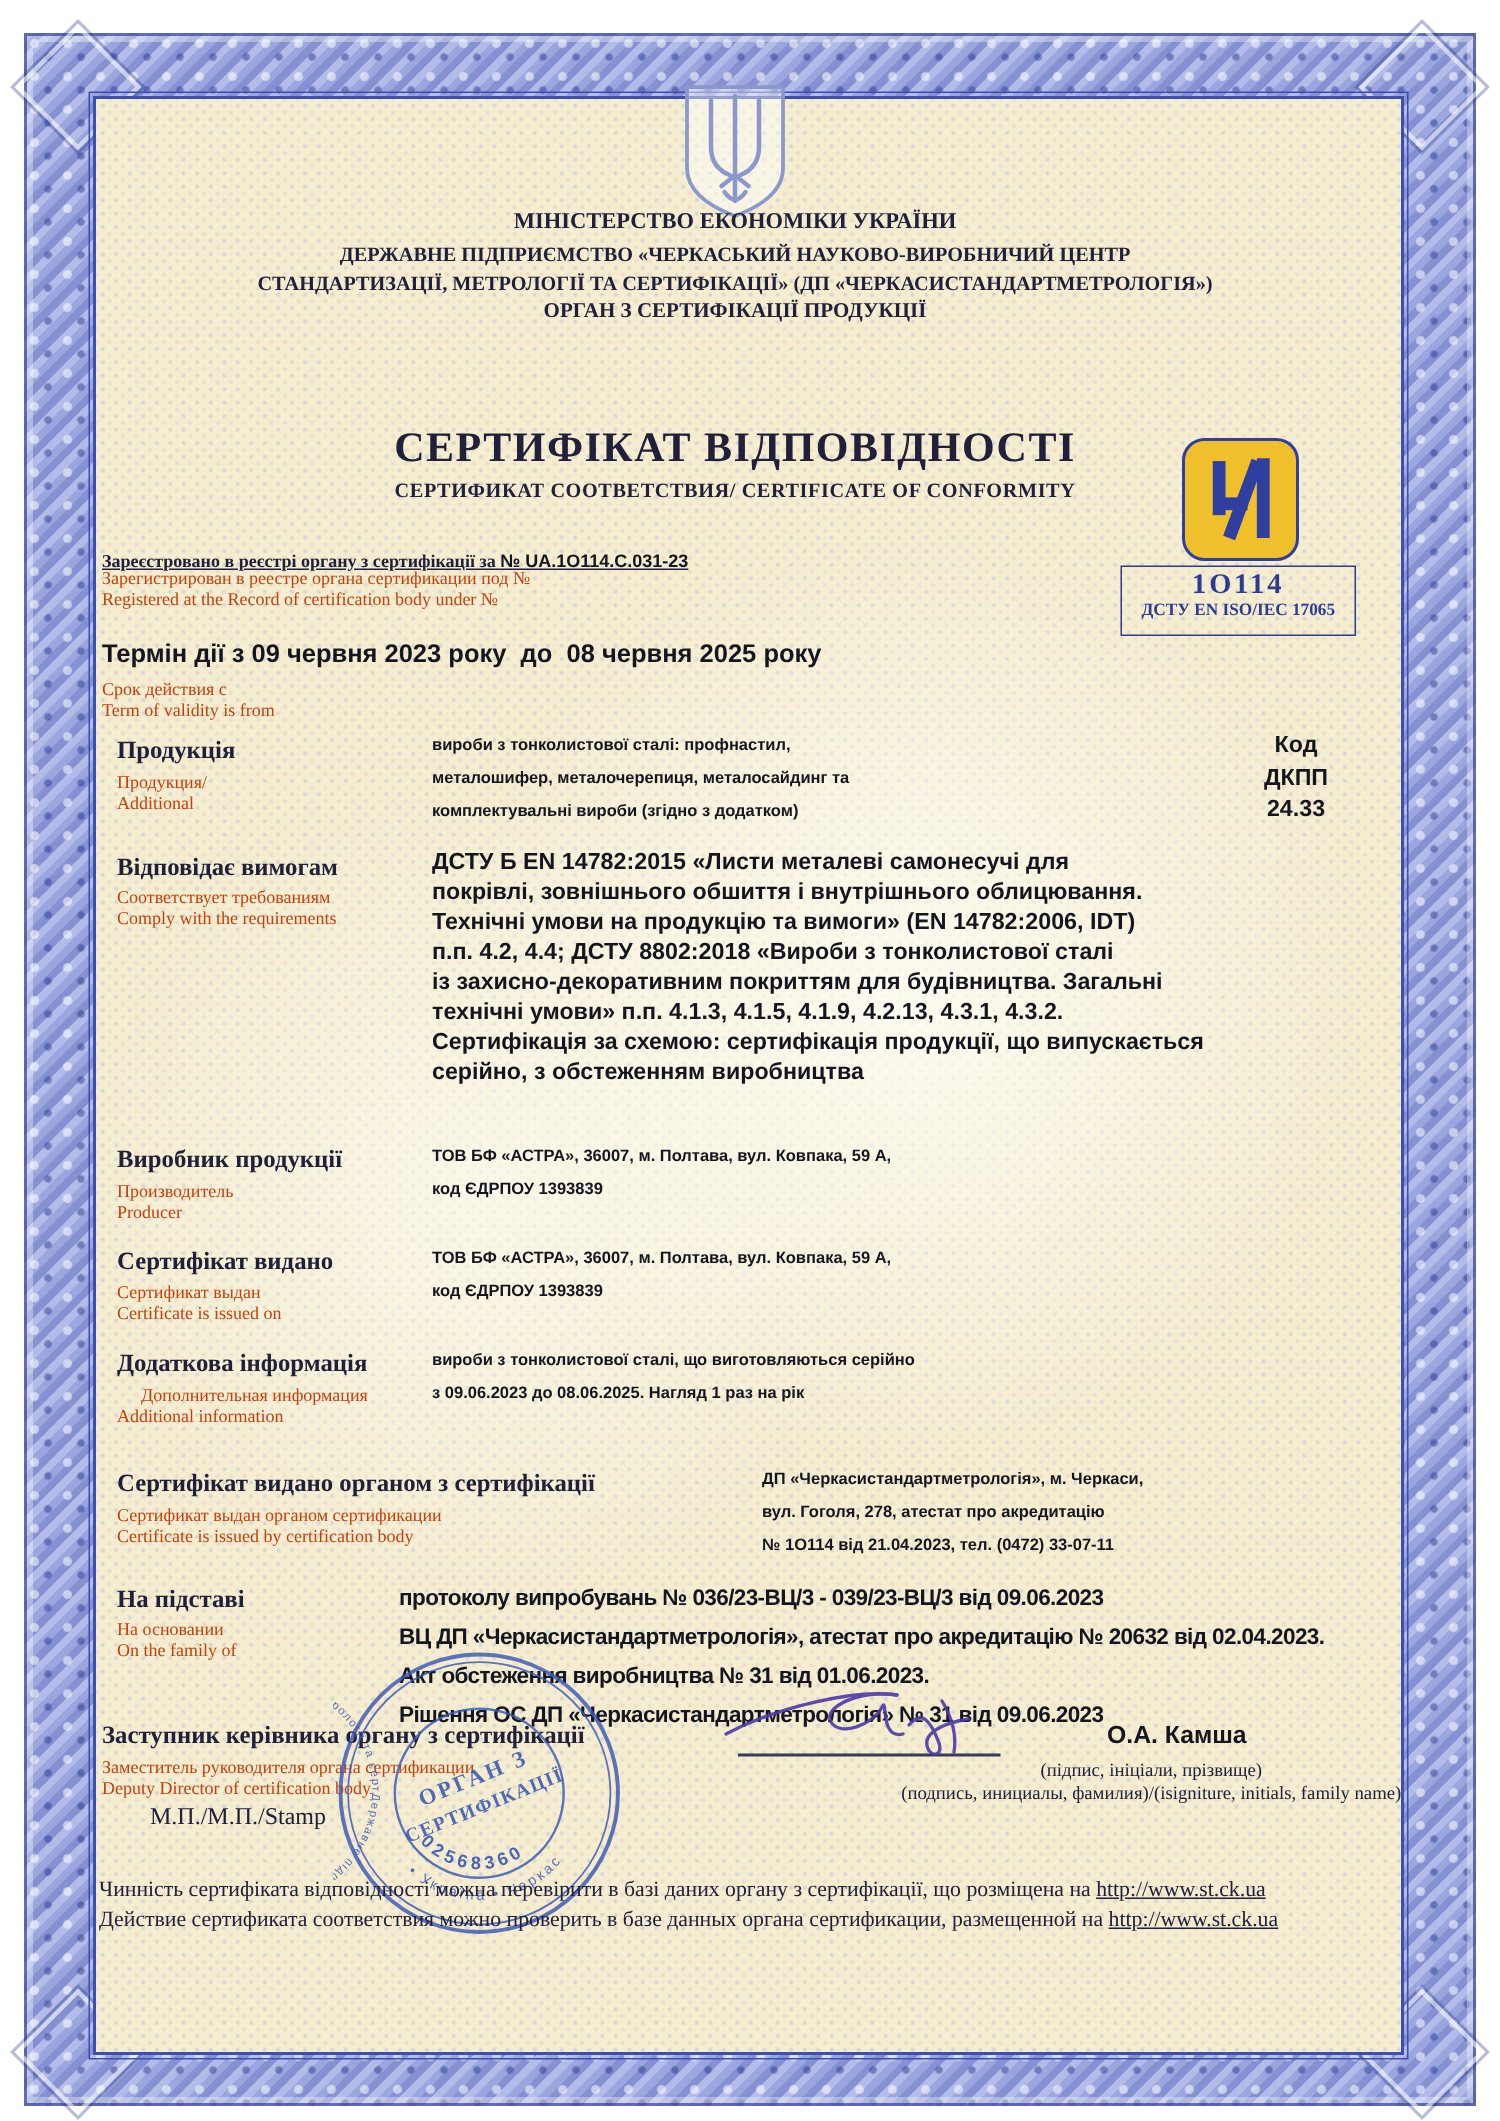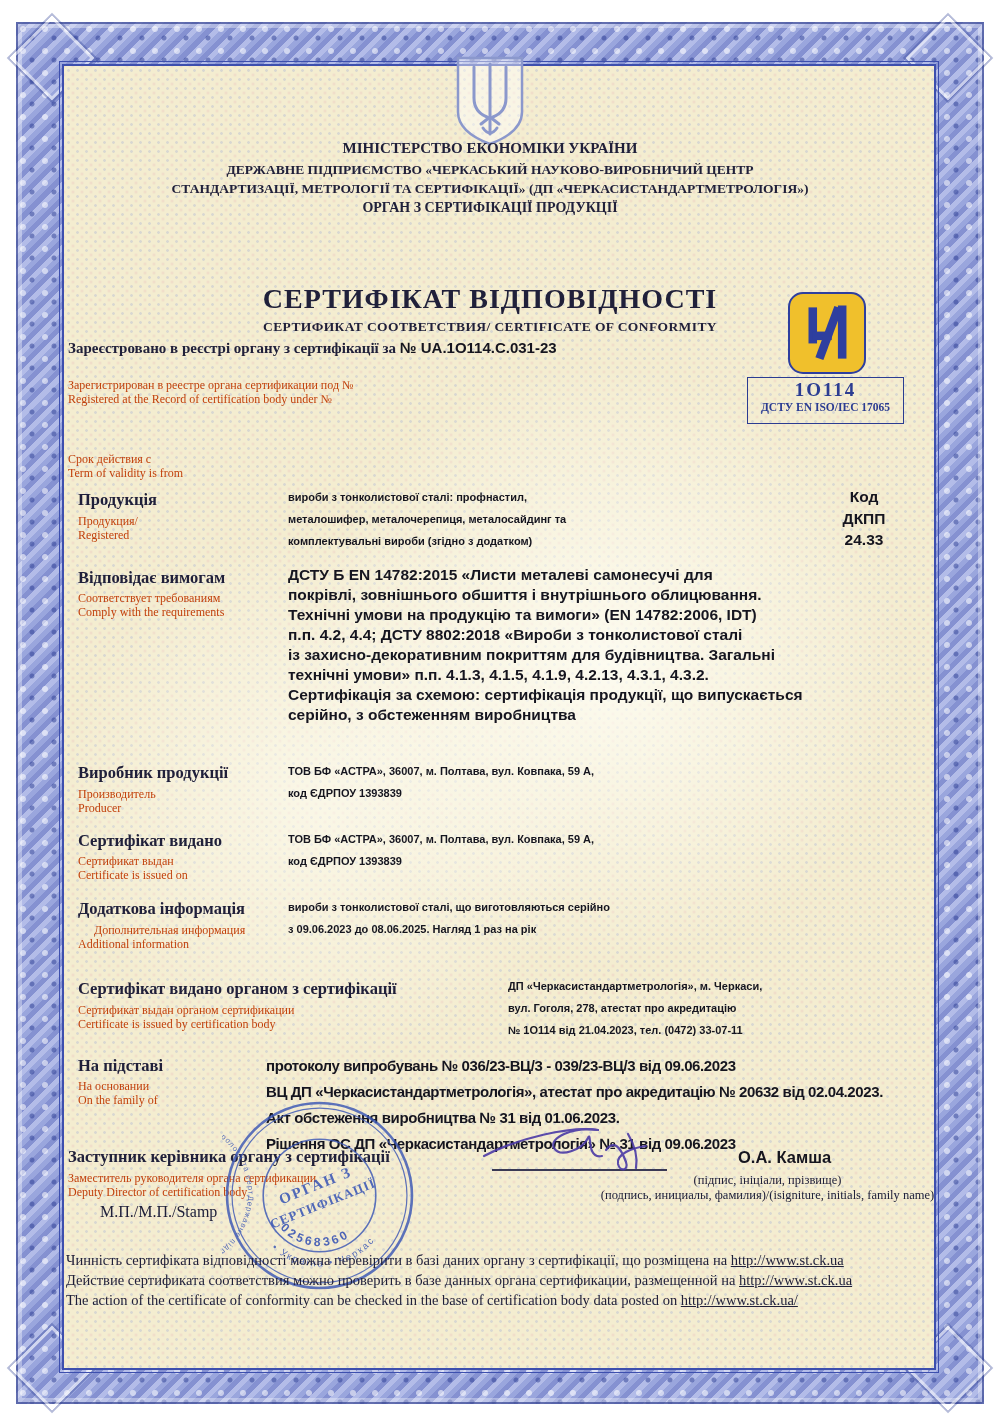--- a/index.html
+++ b/index.html
@@ -85,32 +85,33 @@
         <path d="M31 68 L51 14"></path>
         <path d="M55 12 V68"></path>
       </g>
     </svg>
   </div>
   <div class="abs accbox" style="left:747px;top:377px;width:155px;height:45px;">
     <div class="serifB" style="font-size:19px;letter-spacing:2px;line-height:23px;">1О114</div>
     <div class="serifB" style="font-size:11.5px;line-height:13px;">ДСТУ EN ISO/IEC 17065</div>
   </div>
 
-  <div class="abs" style="left:68px;top:339px;font-size:15px;">
+  <div class="abs" style="left:68px;top:367px;font-size:12px;text-decoration:underline;">
     <span class="serifB">Зареєстровано в реєстрі органу з сертифікації за </span><span class="sansB">№ UA.1О114.C.031-23</span>
   </div>
   <div class="abs serifR sub" style="left:68px;top:378px;">Зарегистрирован в реестре органа сертификации под №</div>
   <div class="abs serifR sub" style="left:68px;top:392px;">Registered at the Record of certification body under №</div>
 
+  <div class="abs sansB nowrap" style="left:68px;top:426px;font-size:17px;">Термін дії з 09 червня 2023 року  до  08 червня 2025 року</div>
   <div class="abs serifR sub" style="left:68px;top:452px;">Срок действия с</div>
   <div class="abs serifR sub" style="left:68px;top:466px;">Term of validity is from</div>
 
   <div class="abs serifB label" style="left:78px;top:490px;">Продукція</div>
   <div class="abs serifR sub" style="left:78px;top:514px;">Продукция/</div>
-  <div class="abs serifR sub" style="left:78px;top:528px;">Registered</div>
+  <div class="abs serifR sub" style="left:78px;top:528px;">Additional</div>
   <div class="abs sansB val pre" style="left:288px;top:486px;width:530px;">вироби з тонколистової сталі: профнастил,
 металошифер, металочерепиця, металосайдинг та
 комплектувальні вироби (згідно з додатком)</div>
   <div class="abs sansB" style="left:822px;top:486px;width:84px;text-align:center;font-size:15.5px;line-height:21.5px;">
     <div>Код</div>
     <div>ДКПП</div>
     <div>24.33</div>
   </div>
 
   <div class="abs serifB label" style="left:78px;top:568px;">Відповідає вимогам</div>
@@ -200,16 +201,15 @@
     </text>
     <g transform="rotate(-22)" fill="#3b57b5" opacity="0.88" text-anchor="middle" style="font-family:'Liberation Serif',serif;font-weight:bold;">
       <text y="-6" style="font-size:15px;letter-spacing:2px;">ОРГАН З</text>
       <text y="13" style="font-size:13px;letter-spacing:1px;">СЕРТИФІКАЦІЇ</text>
     </g>
   </svg>
 
   <div class="abs serifR footer-line" style="left:66px;top:1250px;width:880px;">
     <div><span>Чинність сертифіката відповідності можна перевірити в базі даних органу з сертифікації, що розміщена на </span><a class="link">http://www.st.ck.ua</a></div>
     <div><span>Действие сертификата соответствия можно проверить в базе данных органа сертификации, размещенной на  </span><a class="link">http://www.st.ck.ua</a></div>
-    <div><span>The action of the certificate of conformity can be checked in the base of certification body data posted on </span><a class="link">http://www.st.ck.ua/</a></div>
   </div>
 
 </div>
 
 </body></html>

